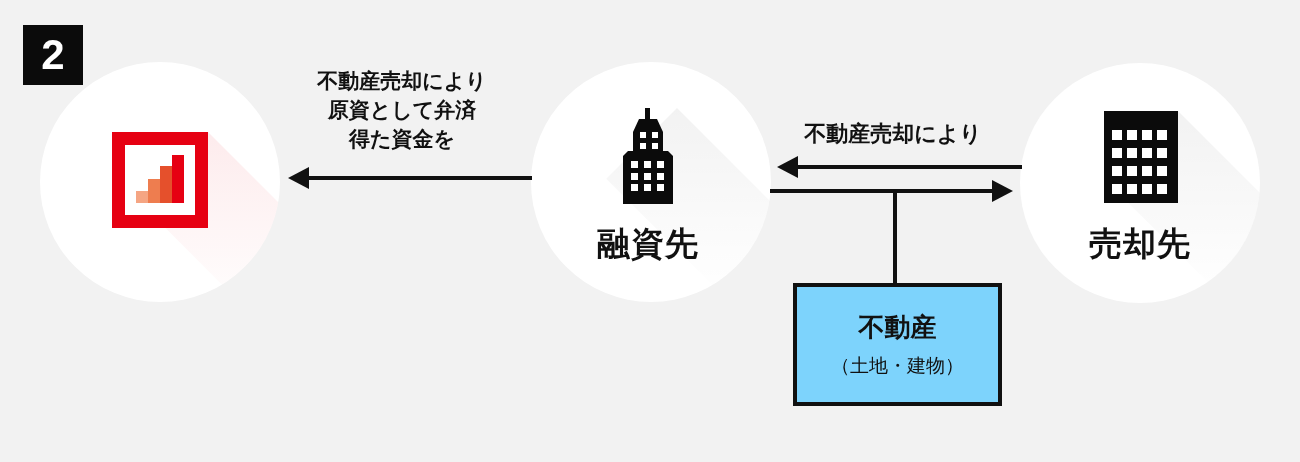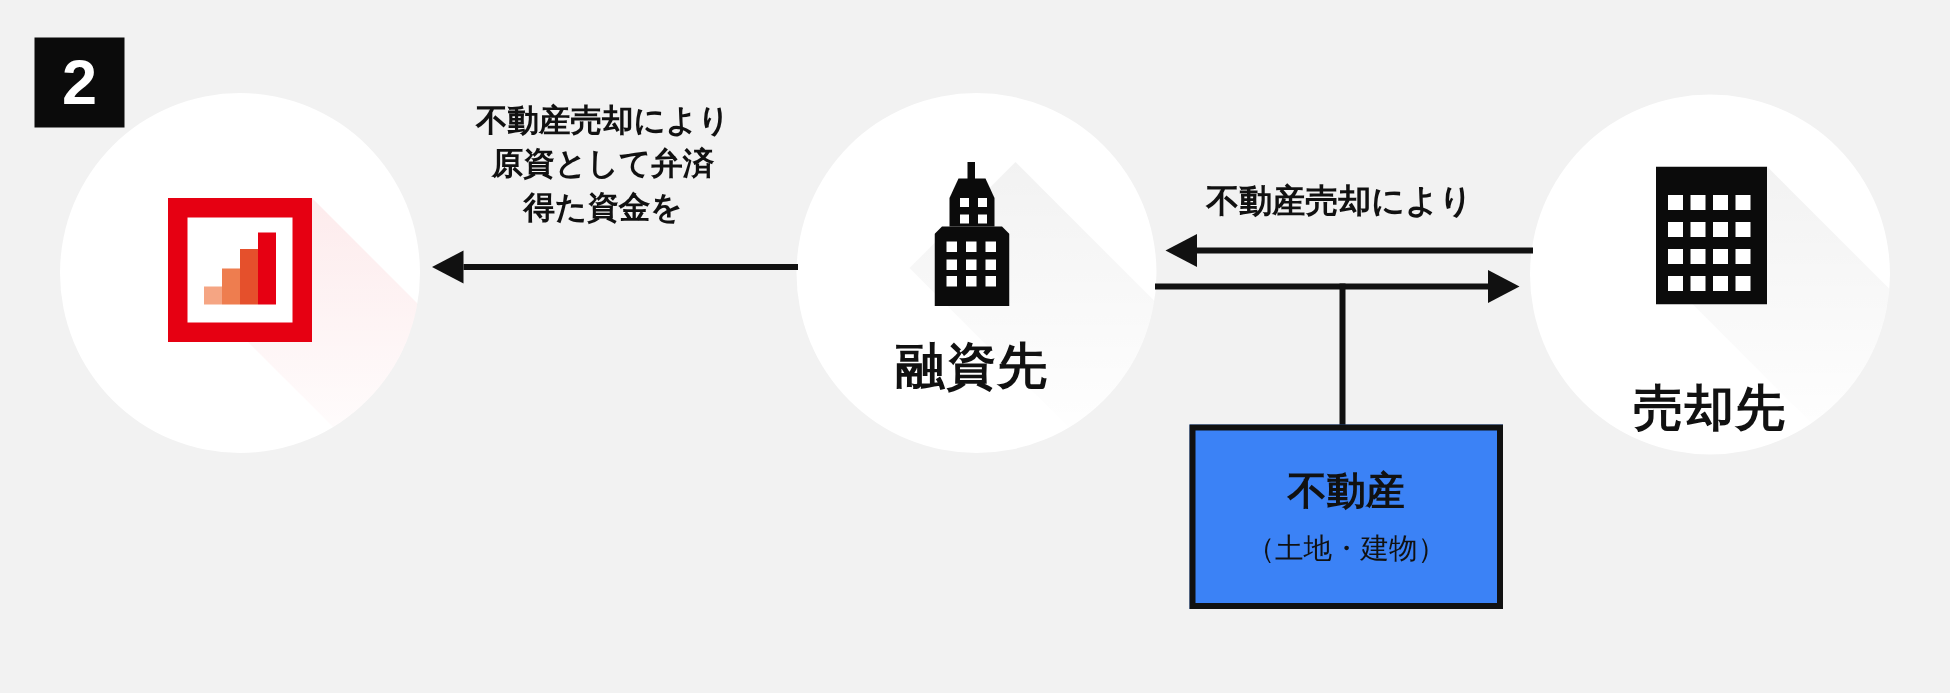--- a/index.html
+++ b/index.html
@@ -49,21 +49,21 @@
   .logo-bar.b3{left:47px;height:48px;}
   
   .bld-mid{position:absolute;left:92px;top:46px;}
   .bld-right{position:absolute;left:84px;top:48px;}
   
   .node-label{
     position:absolute;top:222px;width:200px;
     text-align:center;font-size:33px;font-weight:bold;letter-spacing:1px;
   }
   .label-mid{left:548px;}
-  .label-right{left:1040px;margin-top:28px;}
+  .label-right{left:1040px;}
   
   .arrow{position:absolute;display:flex;align-items:center;height:22px;}
   .shaft{flex:1;height:4px;background:#111;}
   .head{width:0;height:0;border-top:11px solid transparent;border-bottom:11px solid transparent;}
   .head-left{border-right:21px solid #111;}
   .head-right{border-left:21px solid #111;}
   .arrow-repay{left:288px;top:167px;width:244px;}
   .arrow-consider{left:777px;top:156px;width:245px;}
   .arrow-transfer{left:770px;top:180px;width:243px;}
   .vline{position:absolute;left:893px;top:189px;width:4px;height:98px;background:#111;}
@@ -72,21 +72,21 @@
     position:absolute;left:277px;top:66px;width:250px;
     text-align:center;font-size:21px;line-height:29px;font-weight:bold;
   }
   .caption-consider{
     position:absolute;left:782px;top:119px;width:222px;
     text-align:center;font-size:22px;font-weight:bold;
   }
   
   .asset-box{
     position:absolute;left:793px;top:283px;width:209px;height:123px;
-    box-sizing:border-box;border:4px solid #111;background:#3b82f6;
+    box-sizing:border-box;border:4px solid #111;background:#7dd3fc;
     display:flex;flex-direction:column;align-items:center;justify-content:center;
   }
   .asset-title{font-size:26px;font-weight:bold;margin-bottom:8px;}
   .asset-sub{font-size:19px;text-align:center;}
 </style>
 </head>
 <body>
 
 <div class="canvas">
 

